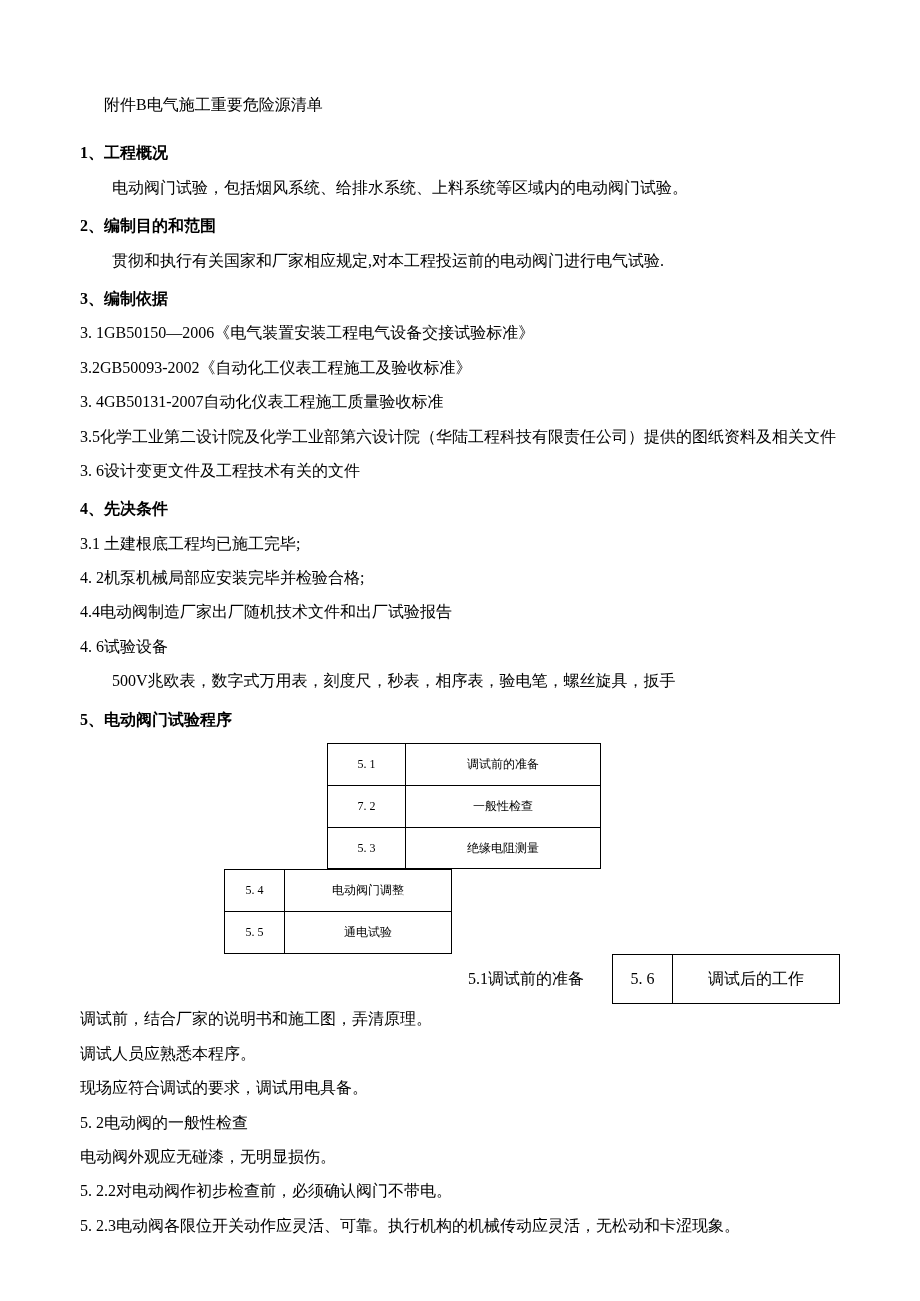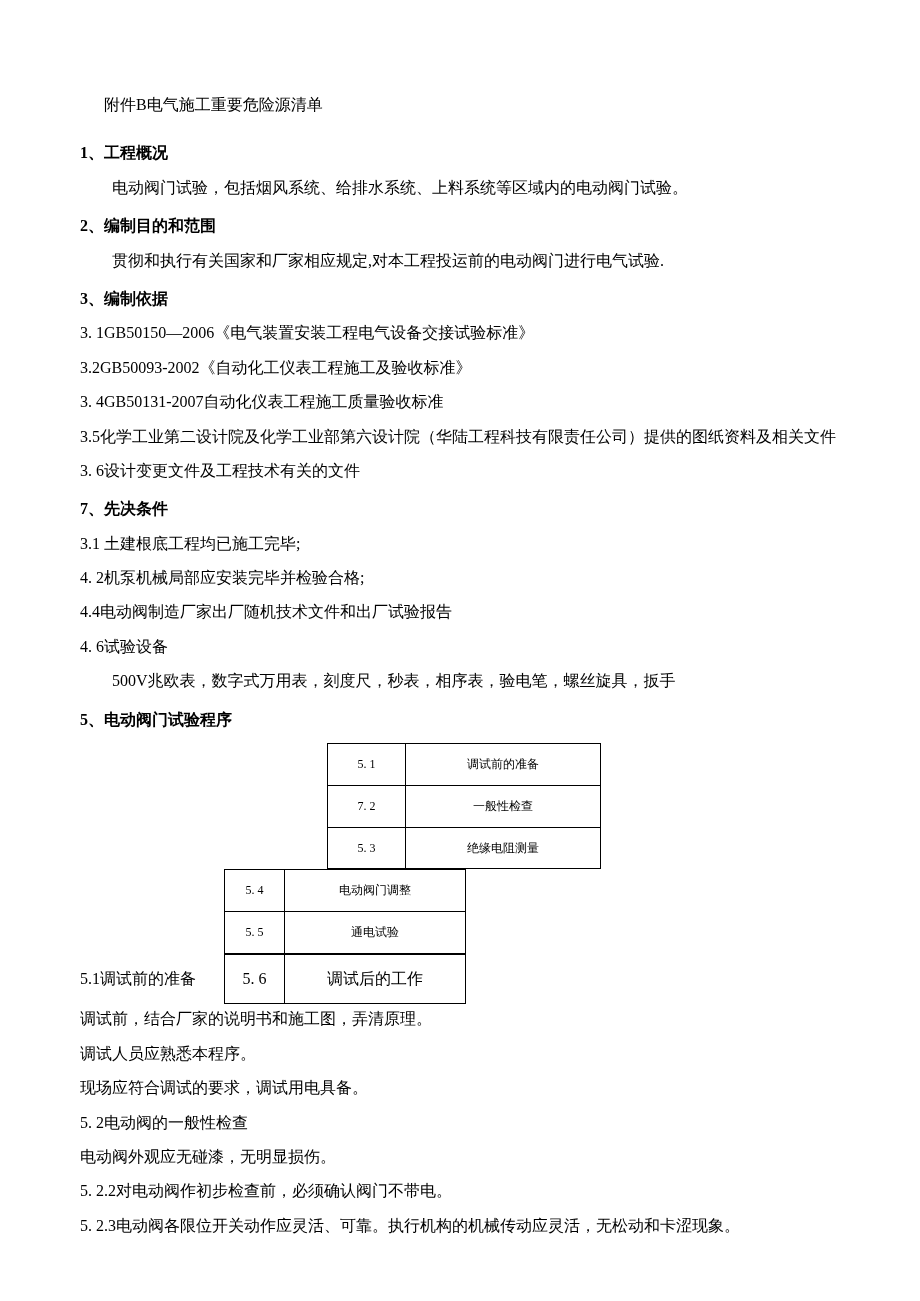--- a/index.html
+++ b/index.html
@@ -43,24 +43,25 @@
       border: 1px solid #000;
       padding: 9px 0;
       text-align: center;
       font-family: "SimSun", serif;
       font-size: 12px;
       vertical-align: middle;
     }
     .col-num { width: 78px; }
     .col-text { width: 195px; }
     .col-num2 { width: 60px; }
-    .col-text2 { width: 181px; }
+    .col-text2 { width: 167px; }
     .row56 {
       display: flex;
       align-items: center;
+      justify-content: flex-end;
     }
     .row56 .left-text {
       width: 144px;
       flex-shrink: 0;
     }
     .row56 table {
       border-collapse: collapse;
       margin: 0;
     }
     .row56 table td {
@@ -86,21 +87,21 @@
   <div class="heading">2、编制目的和范围</div>
   <div class="indent">贯彻和执行有关国家和厂家相应规定,对本工程投运前的电动阀门进行电气试验.</div>
 
   <div class="heading">3、编制依据</div>
   <div class="plain">3.  1GB50150—2006《电气装置安装工程电气设备交接试验标准》</div>
   <div class="plain">3.2GB50093-2002《自动化工仪表工程施工及验收标准》</div>
   <div class="plain">3.  4GB50131-2007自动化仪表工程施工质量验收标准</div>
   <div class="plain">3.5化学工业第二设计院及化学工业部第六设计院（华陆工程科技有限责任公司）提供的图纸资料及相关文件</div>
   <div class="plain">3.  6设计变更文件及工程技术有关的文件</div>
 
-  <div class="heading">7、先决条件</div>
+  <div class="heading">4、先决条件</div>
   <div class="plain">3.1  土建根底工程均已施工完毕;</div>
   <div class="plain">4.  2机泵机械局部应安装完毕并检验合格;</div>
   <div class="plain">4.4电动阀制造厂家出厂随机技术文件和出厂试验报告</div>
   <div class="plain">4.  6试验设备</div>
   <div class="indent">500V兆欧表，数字式万用表，刻度尺，秒表，相序表，验电笔，螺丝旋具，扳手</div>
 
   <div class="heading">5、电动阀门试验程序</div>
 
   <table class="procedure1">
     <tbody>

